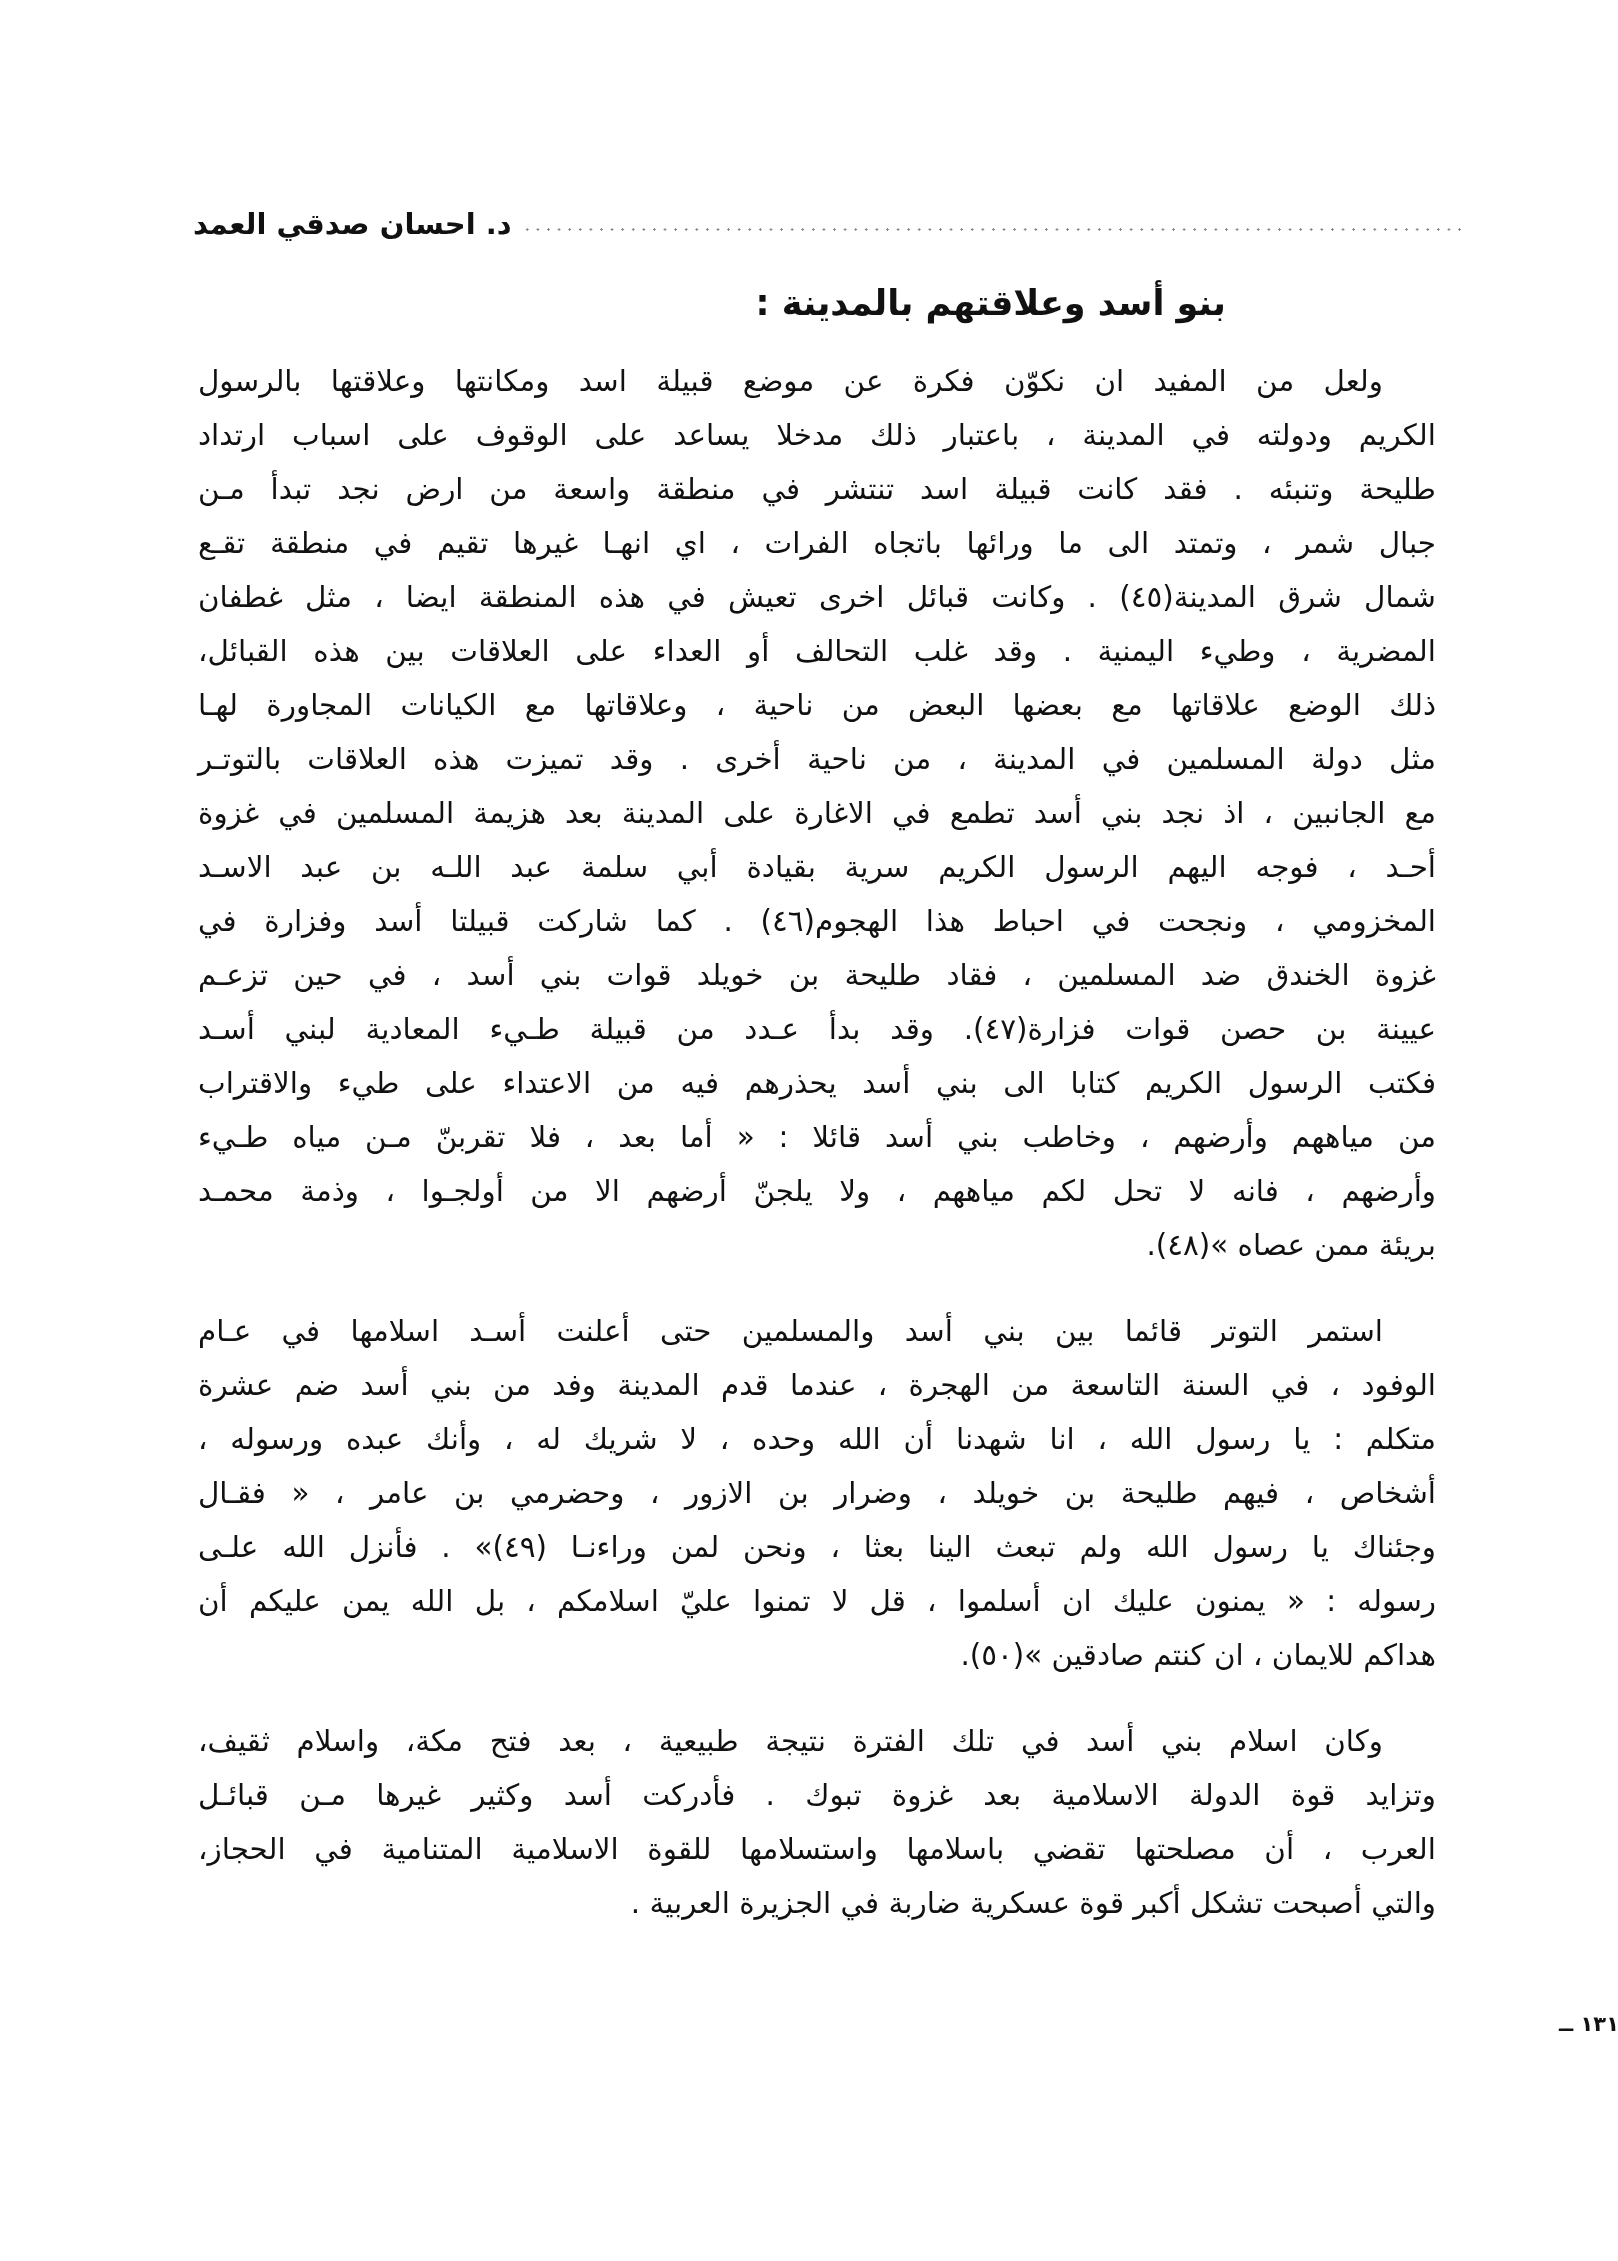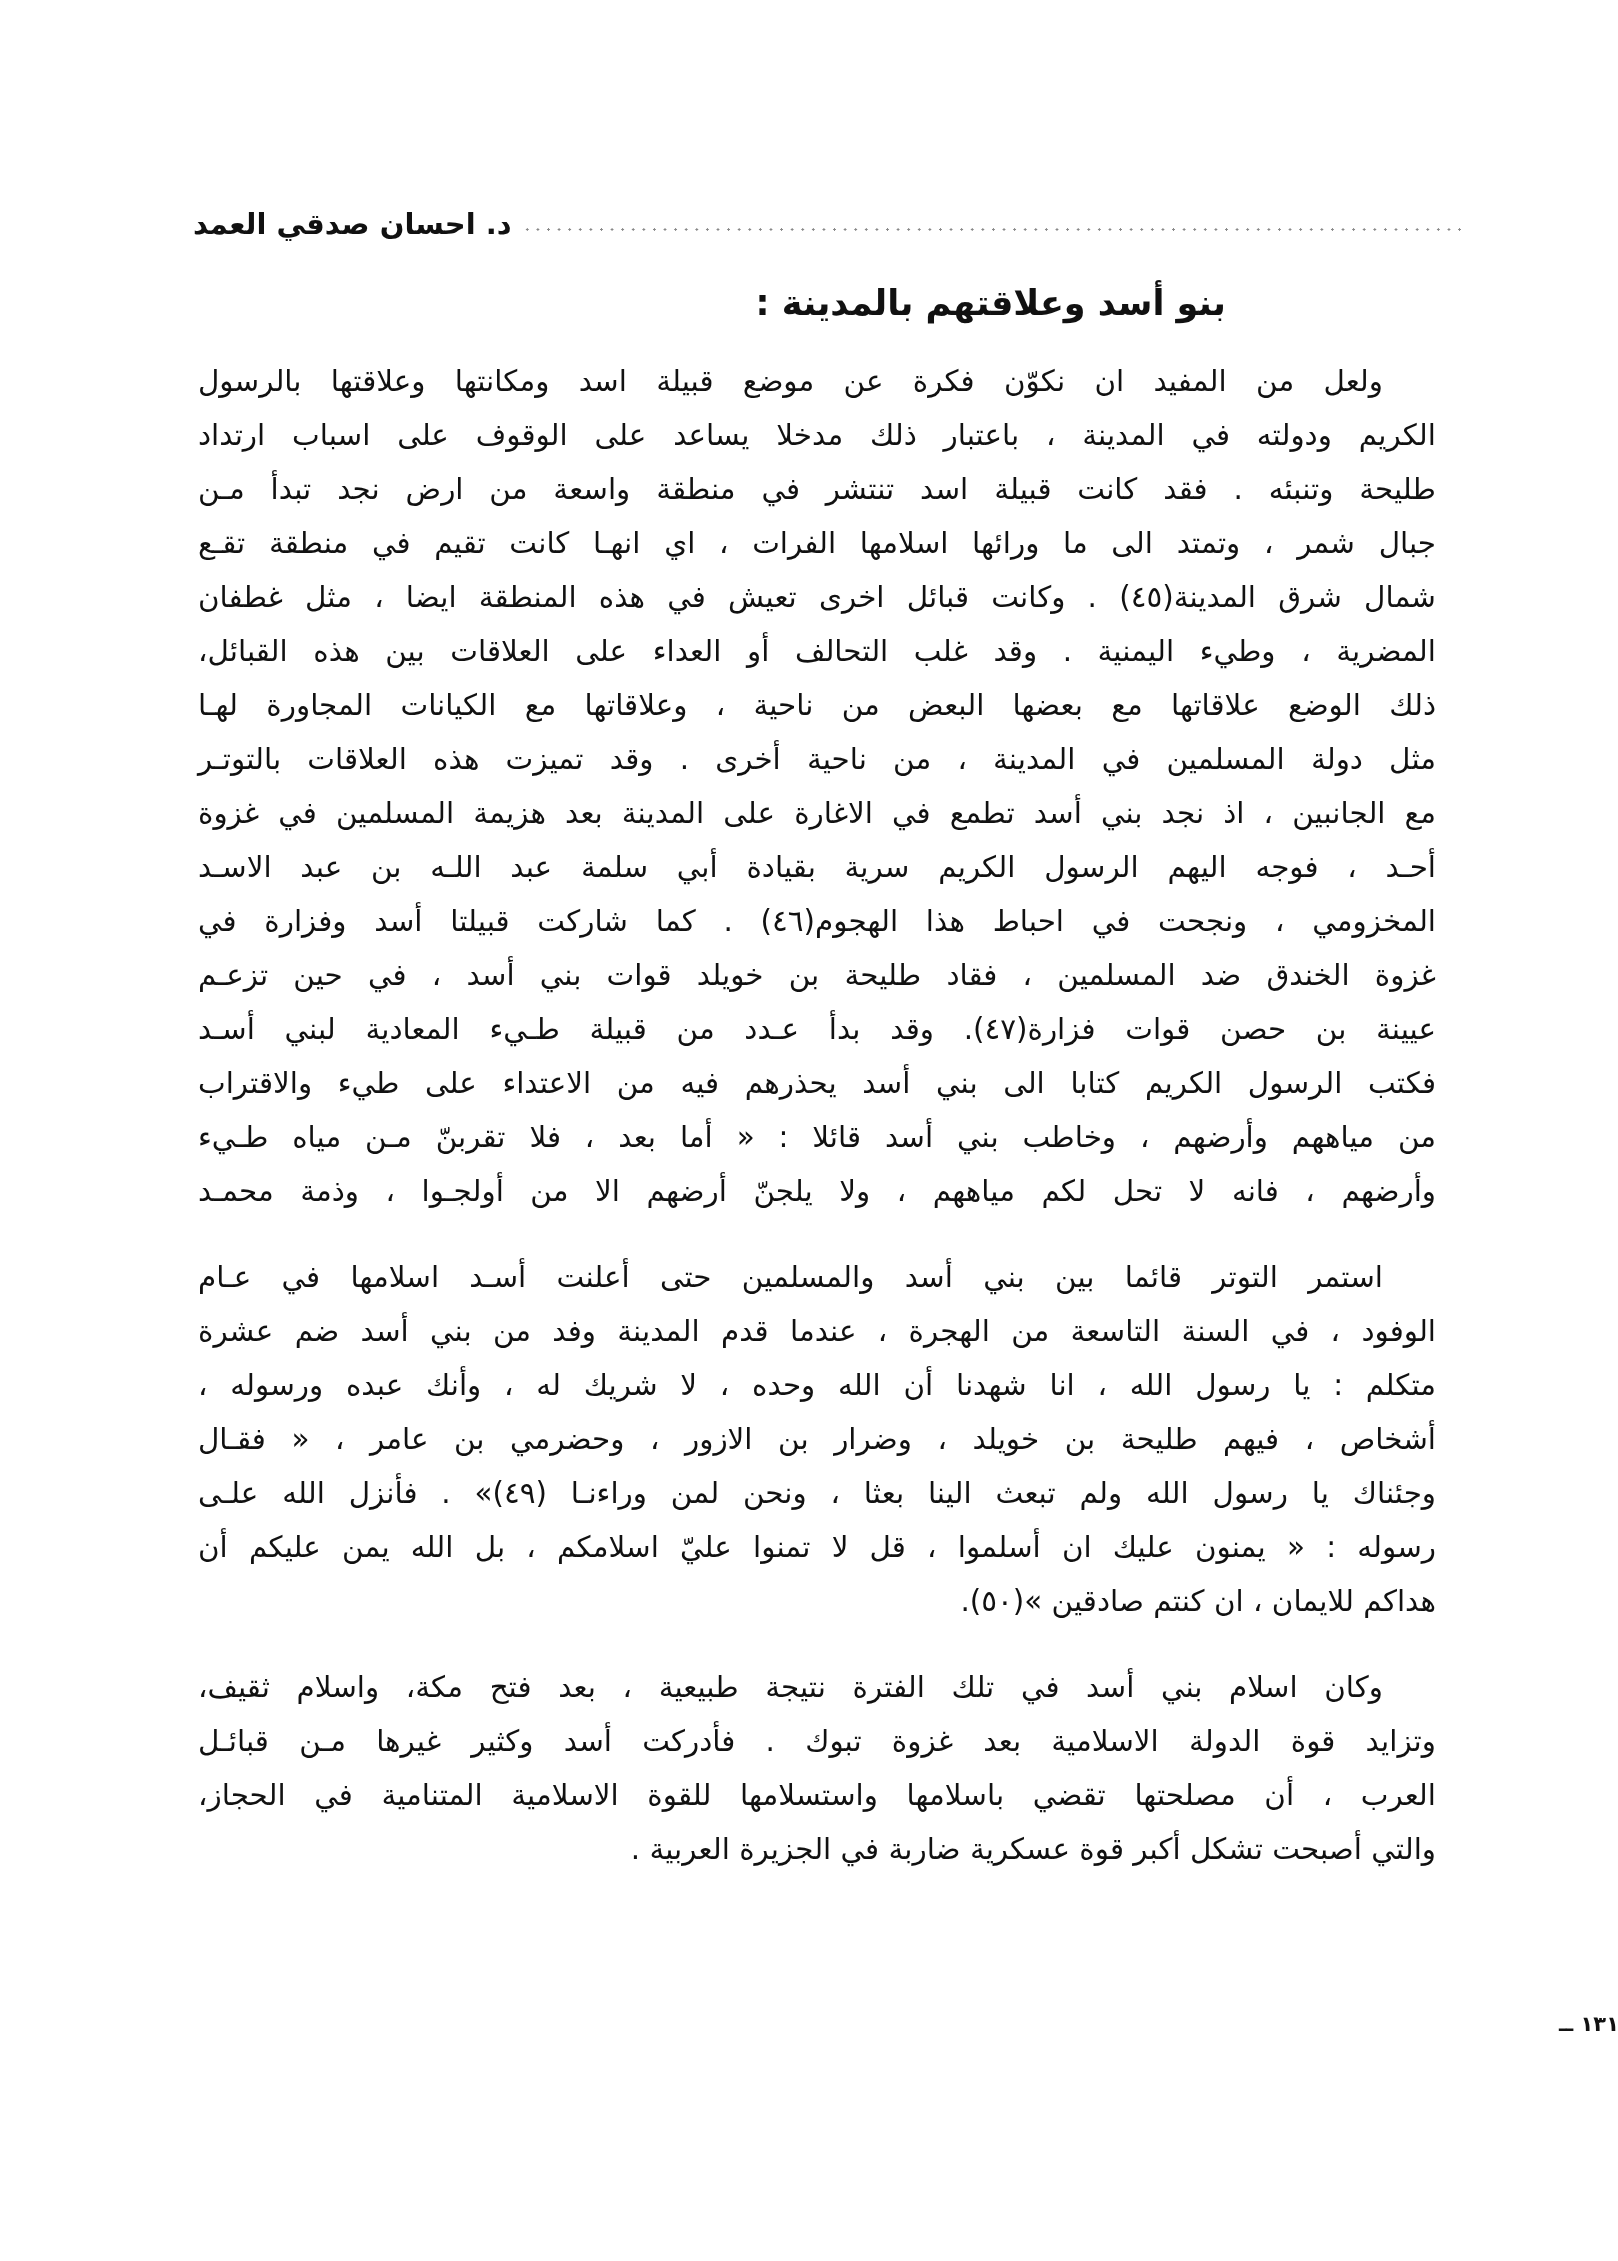--- a/index.html
+++ b/index.html
@@ -111,33 +111,34 @@
   </div>
 
   <div class="section-title">بنو أسد وعلاقتهم بالمدينة :</div>
 
   <div class="body-text">
 
     <div class="para">
       <span class="line">ولعل من المفيد ان نكوّن فكرة عن موضع قبيلة اسد ومكانتها وعلاقتها بالرسول</span>
       <span class="line">الكريم ودولته في المدينة ، باعتبار ذلك مدخلا يساعد على الوقوف على اسباب ارتداد</span>
       <span class="line">طليحة وتنبئه . فقد كانت قبيلة اسد تنتشر في منطقة واسعة من ارض نجد تبدأ مـن</span>
-      <span class="line">جبال شمر ، وتمتد الى ما ورائها اسلامها الفرات ، اي انهـا كانت تقيم في منطقة تقـع</span>
+      <span class="line">جبال شمر ، وتمتد الى ما ورائها باتجاه الفرات ، اي انهـا غيرها تقيم في منطقة تقـع</span>
       <span class="line">شمال شرق المدينة(٤٥) . وكانت قبائل اخرى تعيش في هذه المنطقة ايضا ، مثل غطفان</span>
       <span class="line">المضرية ، وطيء اليمنية . وقد غلب التحالف أو العداء على العلاقات بين هذه القبائل،</span>
       <span class="line">ذلك الوضع علاقاتها مع بعضها البعض من ناحية ، وعلاقاتها مع الكيانات المجاورة لهـا</span>
       <span class="line">مثل دولة المسلمين في المدينة ، من ناحية أخرى . وقد تميزت هذه العلاقات بالتوتـر</span>
       <span class="line">مع الجانبين ، اذ نجد بني أسد تطمع في الاغارة على المدينة بعد هزيمة المسلمين في غزوة</span>
       <span class="line">أحـد ، فوجه اليهم الرسول الكريم سرية بقيادة أبي سلمة عبد اللـه بن عبد الاسـد</span>
       <span class="line">المخزومي ، ونجحت في احباط هذا الهجوم(٤٦) . كما شاركت قبيلتا أسد وفزارة في</span>
       <span class="line">غزوة الخندق ضد المسلمين ، فقاد طليحة بن خويلد قوات بني أسد ، في حين تزعـم</span>
       <span class="line">عيينة بن حصن قوات فزارة(٤٧). وقد بدأ عـدد من قبيلة طـيء المعادية لبني أسـد</span>
       <span class="line">فكتب الرسول الكريم كتابا الى بني أسد يحذرهم فيه من الاعتداء على طيء والاقتراب</span>
       <span class="line">من مياههم وأرضهم ، وخاطب بني أسد قائلا : « أما بعد ، فلا تقربنّ مـن مياه طـيء</span>
       <span class="line">وأرضهم ، فانه لا تحل لكم مياههم ، ولا يلجنّ أرضهم الا من أولجـوا ، وذمة محمـد</span>
+      <span class="line last">بريئة ممن عصاه »(٤٨).</span>
     </div>
 
     <div class="para">
       <span class="line">استمر التوتر قائما بين بني أسد والمسلمين حتى أعلنت أسـد اسلامها في عـام</span>
       <span class="line">الوفود ، في السنة التاسعة من الهجرة ، عندما قدم المدينة وفد من بني أسد ضم عشرة</span>
       <span class="line">متكلم : يا رسول الله ، انا شهدنا أن الله وحده ، لا شريك له ، وأنك عبده ورسوله ،</span>
       <span class="line">أشخاص ، فيهم طليحة بن خويلد ، وضرار بن الازور ، وحضرمي بن عامر ، « فقـال</span>
       <span class="line">وجئناك يا رسول الله ولم تبعث الينا بعثا ، ونحن لمن وراءنـا (٤٩)» . فأنزل الله علـى</span>
       <span class="line">رسوله : « يمنون عليك ان أسلموا ، قل لا تمنوا عليّ اسلامكم ، بل الله يمن عليكم أن</span>
       <span class="line last">هداكم للايمان ، ان كنتم صادقين »(٥٠).</span>

